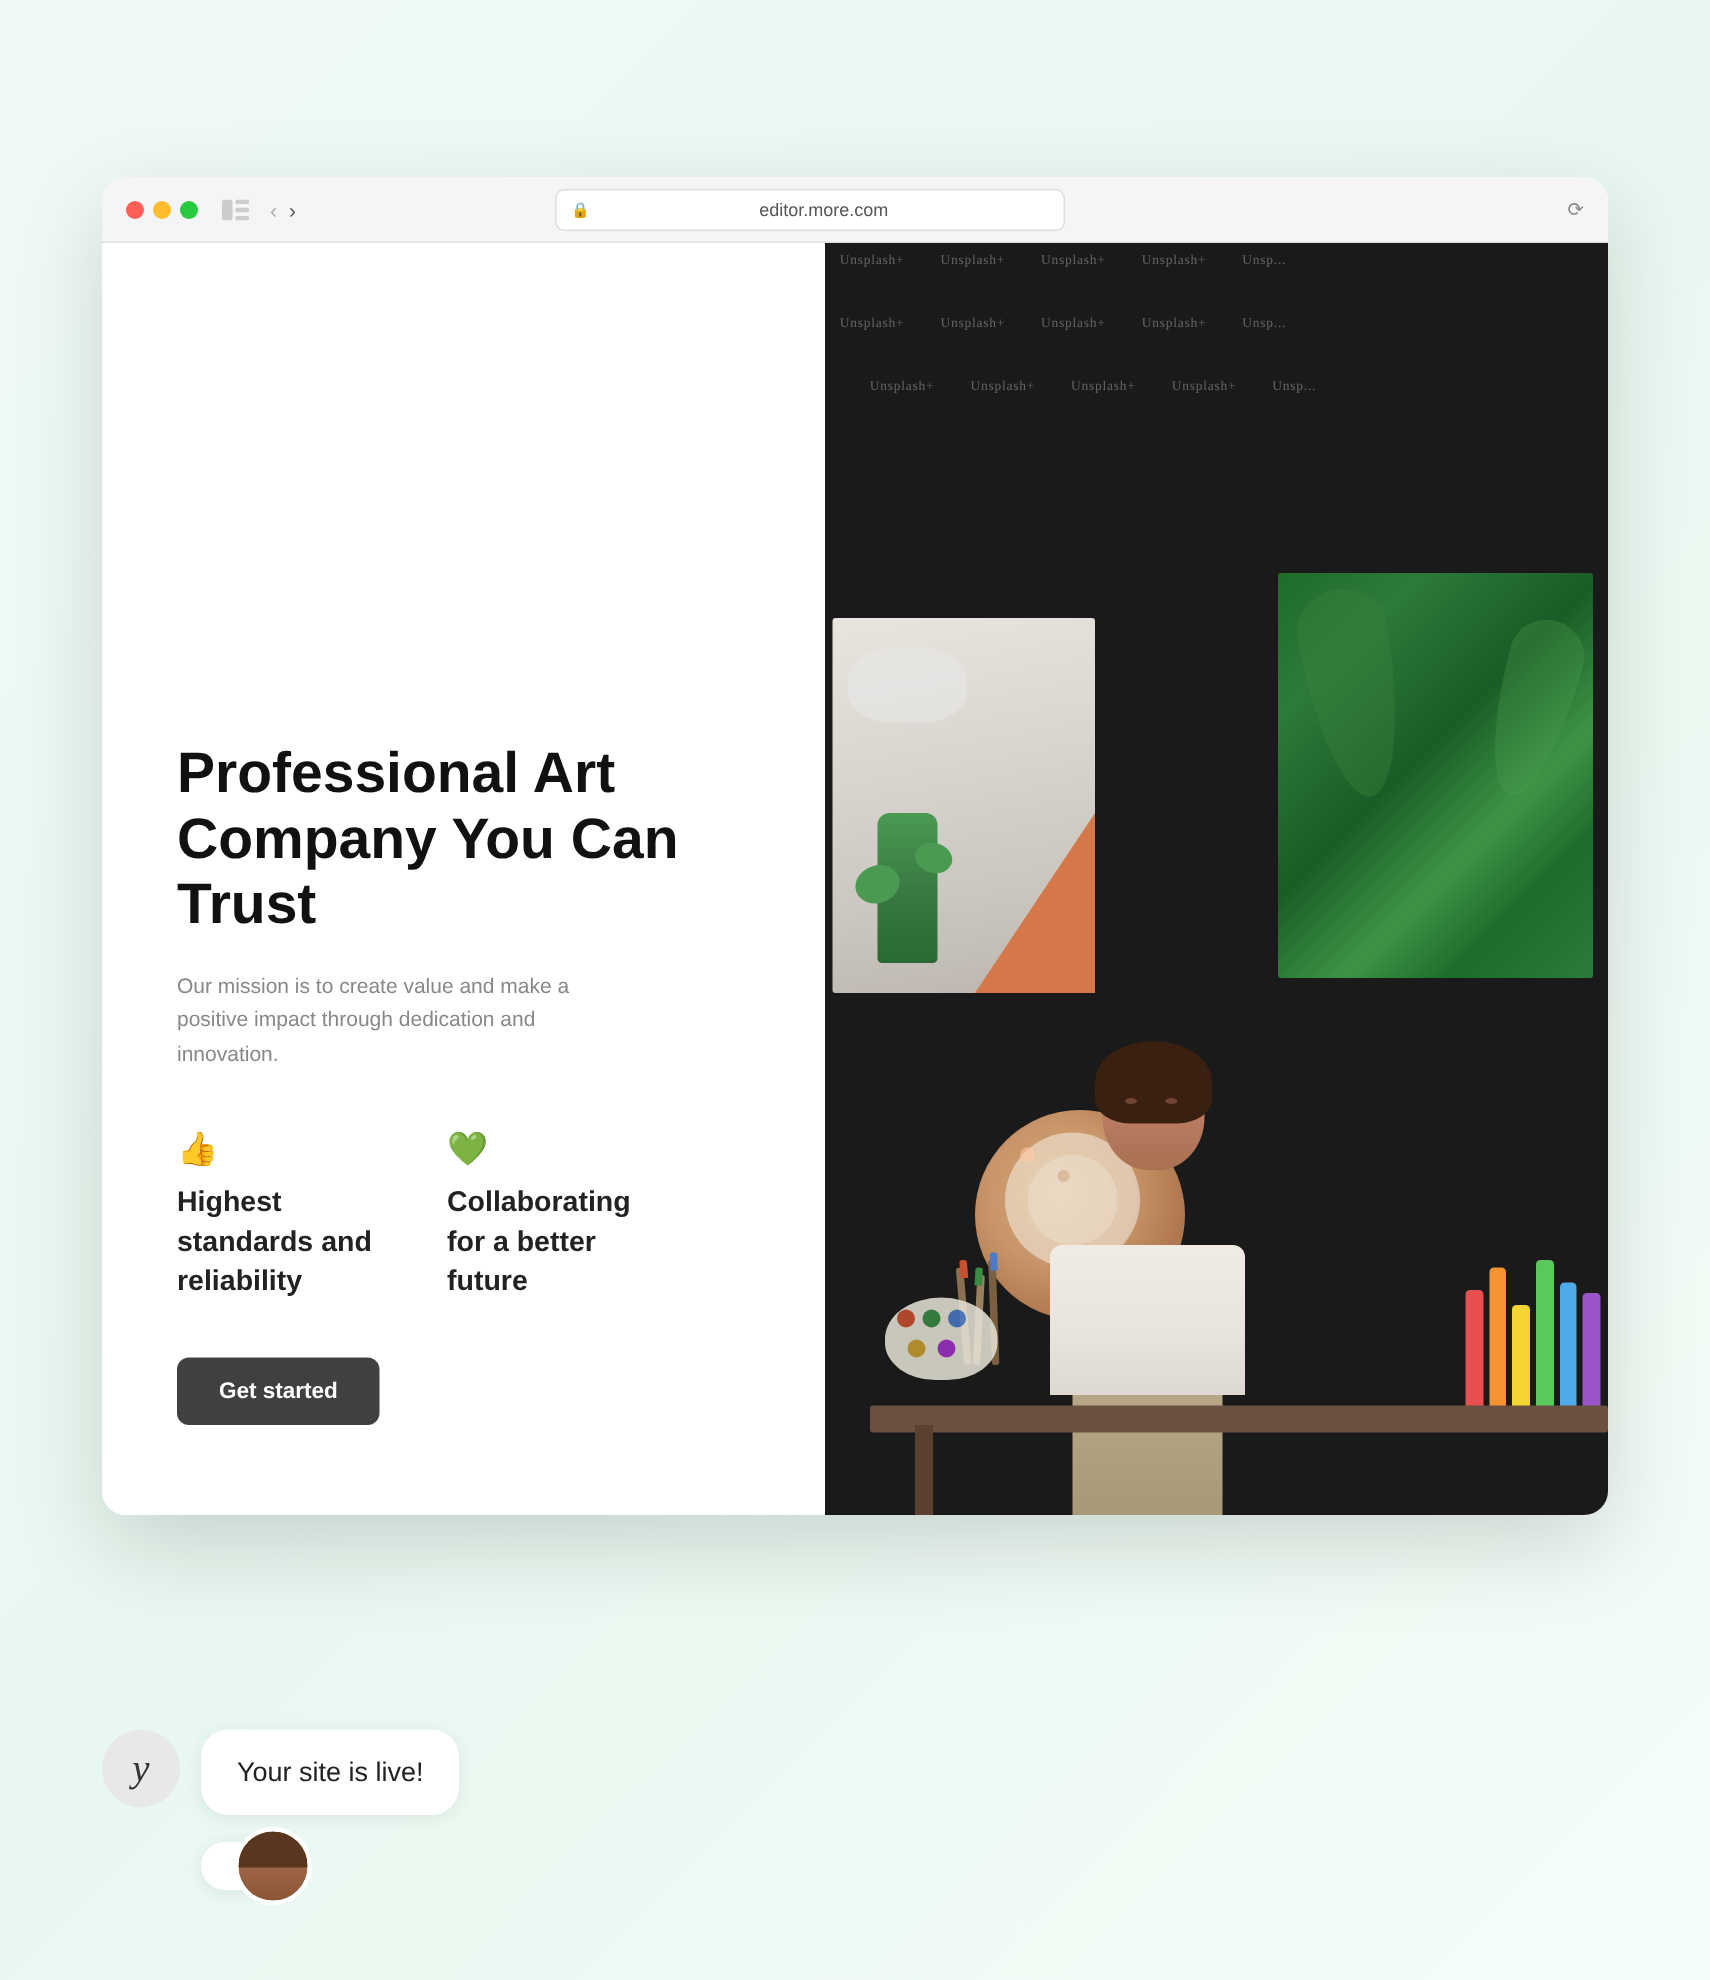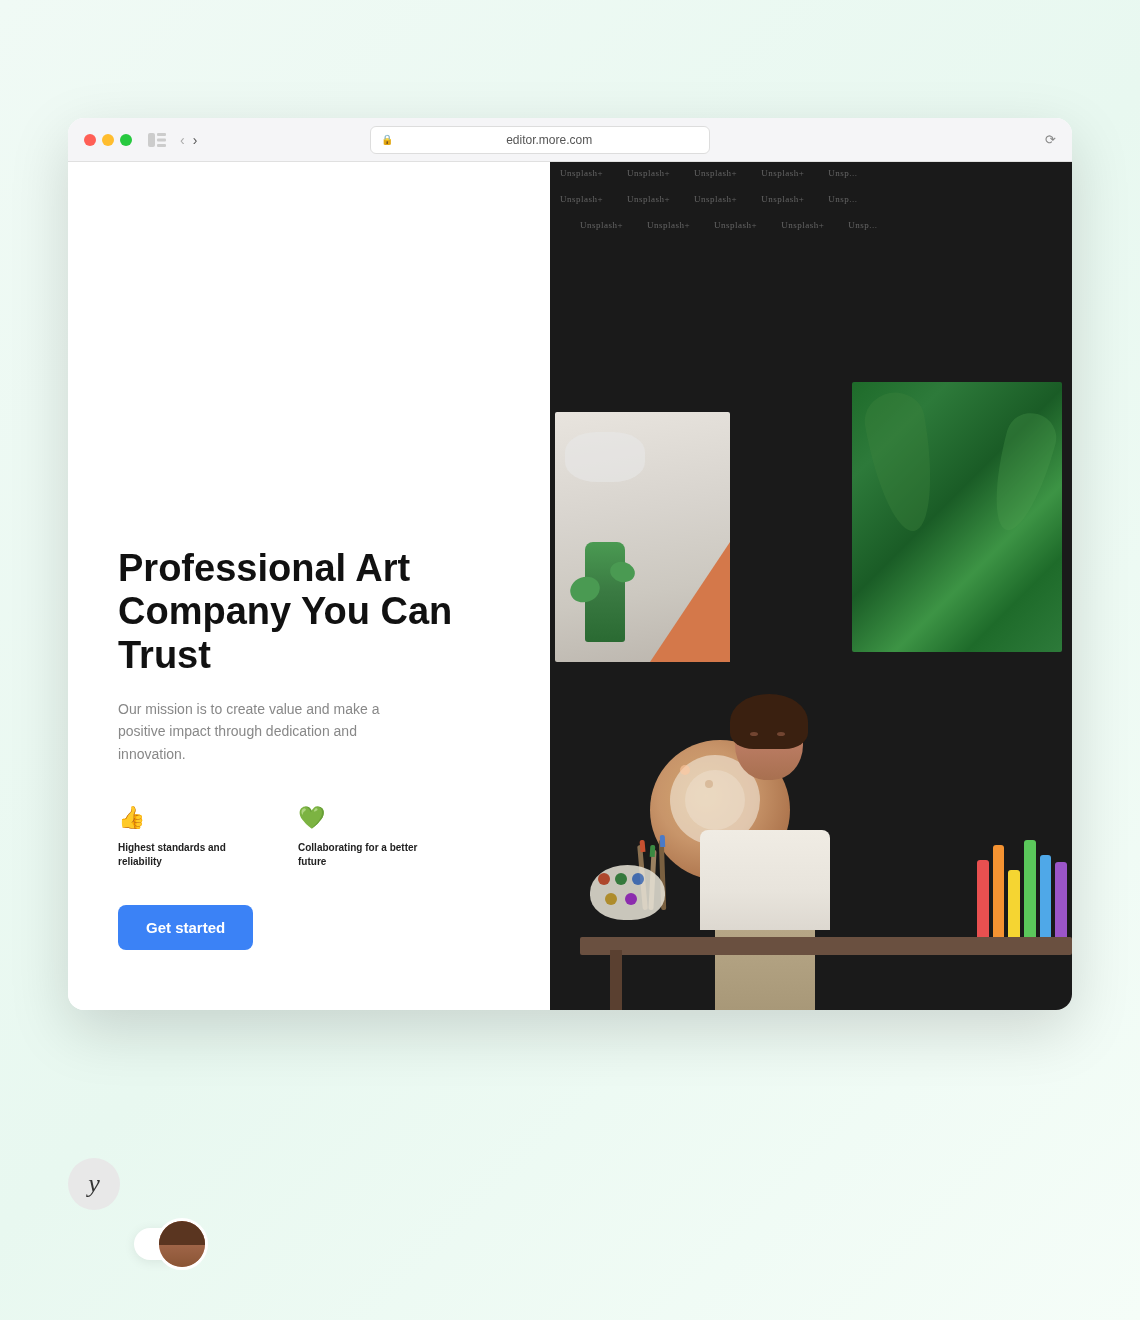--- a/index.html
+++ b/index.html
@@ -132,21 +132,21 @@
 
     
     .watermark-grid {
       position: absolute;
       top: 0;
       left: 0;
       width: 100%;
       height: 45%;
       display: flex;
       flex-direction: column;
-      gap: 0;
+      gap: 16px;
       opacity: 0.5;
     }
 
     .watermark-row {
       display: flex;
       gap: 24px;
       padding: 6px 10px;
       border-bottom: none;
     }
 
@@ -195,28 +195,28 @@
       gap: 10px;
       max-width: 140px;
     }
 
     .feature-icon {
       font-size: 22px;
       color: #4caf82;
     }
 
     .feature-label {
-      font-size: 10px;
+      font-size: 19px;
       font-weight: 700;
       color: #222;
       line-height: 1.4;
     }
 
     .cta-button {
-      background: #3b82f6;
+      background: #404040;
       color: #fff;
       border: none;
       border-radius: 8px;
       padding: 14px 28px;
       font-size: 15px;
       font-weight: 600;
       cursor: pointer;
       display: inline-block;
       width: fit-content;
     }
@@ -468,20 +468,23 @@
     </div>
   </div>
 </div>
 
 <div class="chat-area">
 
   <div class="chat-message-row">
     <div class="chat-avatar">
       <span style="font-family: Georgia, serif; font-style: italic; font-size: 26px; color: #333;">y</span>
     </div>
+    <div class="chat-bubble">
+      <span class="chat-bubble-text">Your site is live!</span>
+    </div>
   </div>
 
   <div class="chat-message-row wide-row">
     <div class="chat-bubble chat-bubble-wide">
       
       <div class="chat-user-avatar">
         <div class="user-face">
           <div class="user-hair-top"></div>
         </div>
       </div>

